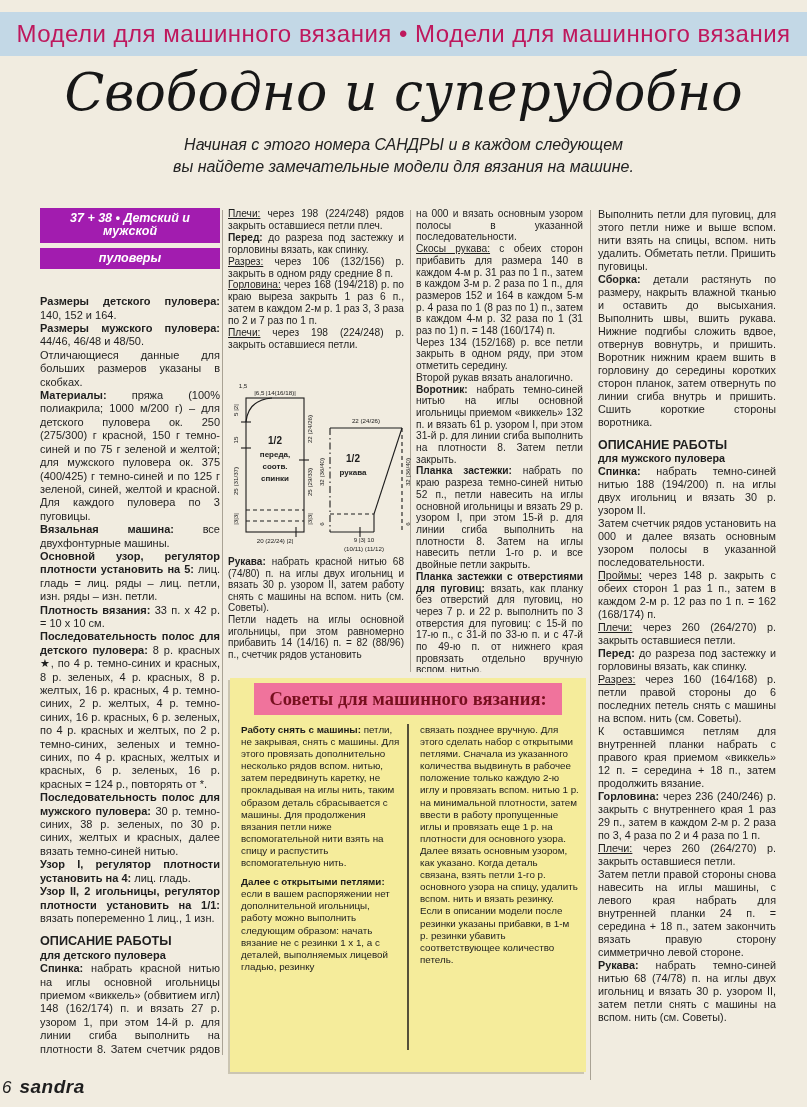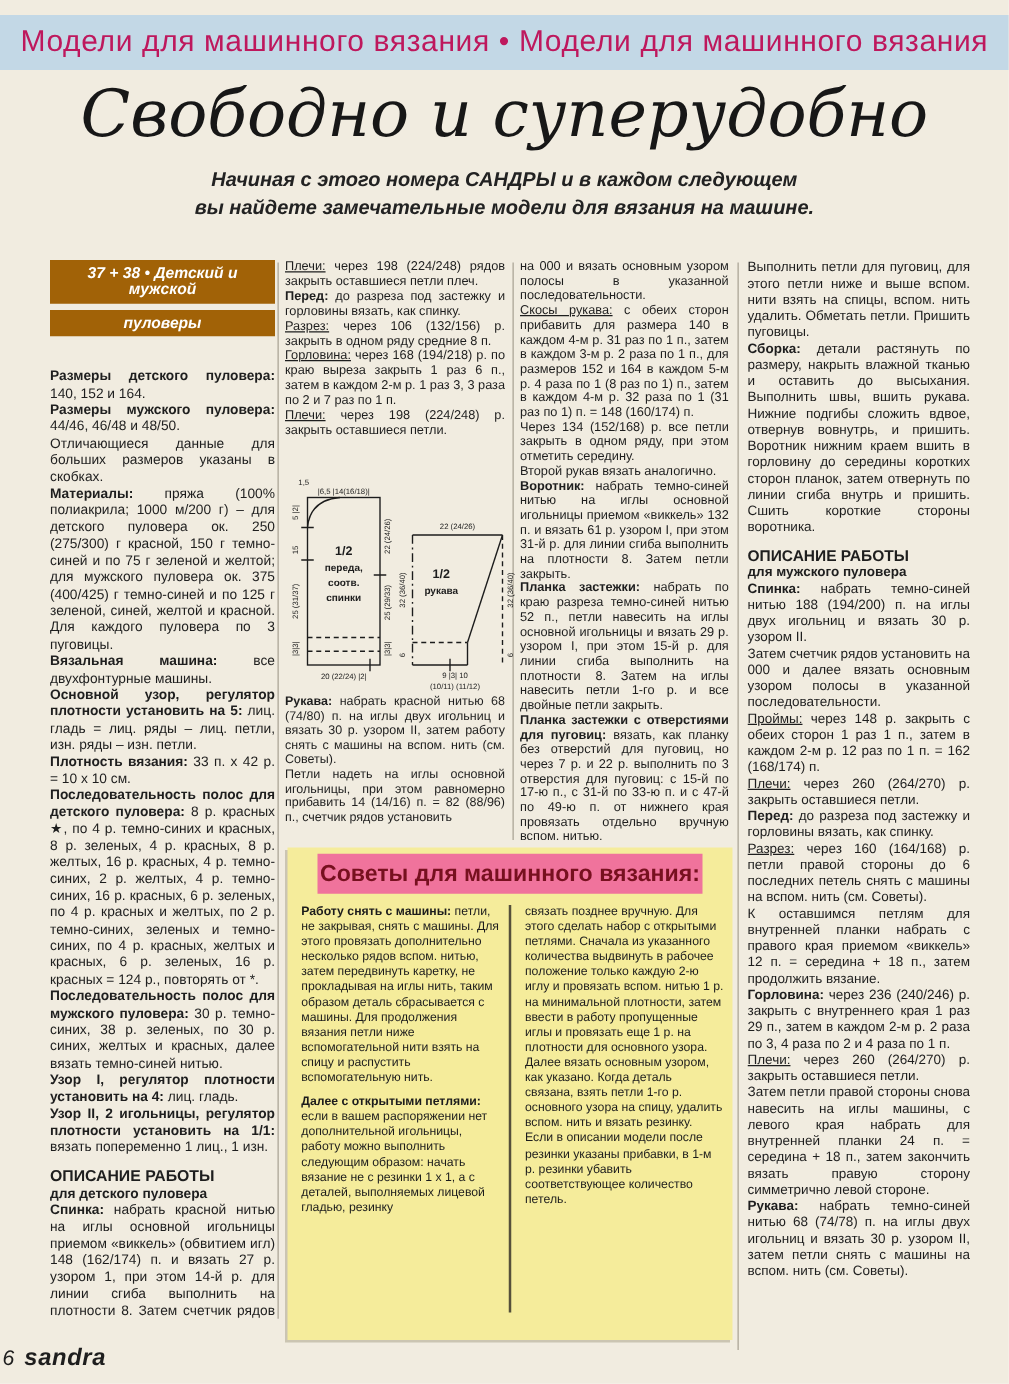--- a/index.html
+++ b/index.html
@@ -4,49 +4,49 @@
 <style>
   html,body{margin:0;padding:0;}
   #page{position:relative;width:807px;height:1107px;background:#f1ece0;overflow:hidden;
         font-family:"Liberation Sans",sans-serif;color:#1e1e1e;}
   
   .band{position:absolute;left:0;top:12px;width:807px;height:44px;background:#c3d8e6;
         display:flex;align-items:center;justify-content:center;}
   .band span{font-size:24px;color:#be185d;letter-spacing:.5px;white-space:nowrap;}
   .title{position:absolute;left:0;top:62px;width:807px;text-align:center;
          font-family:"DejaVu Serif",serif;font-style:italic;font-size:52px;color:#171717;}
-  .subtitle{position:absolute;left:0;width:807px;text-align:center;font-weight:bold;
+  .subtitle{position:absolute;left:0;width:807px;text-align:center;font-weight:normal;
             font-size:16px;color:#222;font-style:italic;}
   
   .col{position:absolute;overflow:hidden;text-align:justify;}
   #col1{left:40px;top:208px;width:180px;height:847px;font-size:11px;line-height:13.4px;}
   #col2a{left:228px;top:208px;width:176px;height:174px;font-size:10.2px;line-height:11.9px;}
   #col2b{left:228px;top:556px;width:176px;height:118px;font-size:10px;line-height:11.6px;}
   #col3{left:416px;top:208px;width:167px;height:464px;font-size:10.2px;line-height:11.7px;}
   #col4{left:598px;top:208px;width:178px;height:877px;font-size:10.8px;line-height:13px;}
   .para{margin:0;}
   .para .ld{font-weight:bold;}
   .para.u .ld{font-weight:normal;text-decoration:underline;}
   .para.hd{font-weight:bold;font-size:1.15em;margin-top:10px;text-align:left;}
   .para.hd2{font-weight:bold;text-align:left;}
   
-  .badge{background:#a16207;color:#fff;font-style:italic;font-weight:bold;font-size:12.5px;
+  .badge{background:#a21caf;color:#fff;font-style:italic;font-weight:bold;font-size:12.5px;
          text-align:center;padding:4px 16px;margin-bottom:5px;}
   .badge2{margin-bottom:26px;font-style:italic;}
   
   .vdiv{position:absolute;width:1px;background:#a9a294;}
   
   #diagram{position:absolute;left:226px;top:382px;width:190px;height:172px;}
   #diagram text{font-family:"Liberation Sans",sans-serif;fill:#1c1c1c;}
   
   #tips{position:absolute;left:230px;top:678px;width:356px;height:394px;background:#f5ec9b;
         box-shadow:-2px 2px 0 rgba(90,80,40,.25);}
   #tips-title{width:308px;margin:5px auto 7px auto;height:32px;background:#f0739c;
         display:flex;align-items:center;justify-content:center;
-        font-family:Liberation Sans, sans-serif;font-weight:bold;font-size:18.5px;color:#77101f;}
+        font-family:Liberation Serif, serif;font-weight:bold;font-size:18.5px;color:#77101f;}
   .tips-cols{display:flex;height:340px;overflow:hidden;}
   .tipcol{width:160px;padding:2px 7px 0 11px;font-size:9.8px;line-height:12.1px;color:#1c1c1c;}
   .tipcol .para{margin-bottom:7px;text-align:left;}
   .tipdiv{width:2px;background:#55503a;margin-top:2px;height:326px;}
   
   #footer{position:absolute;left:2px;top:1076px;font-size:17px;}
   #footer .pg{font-style:italic;margin-right:8px;}
   #footer .logo{font-style:italic;font-weight:bold;font-size:19px;letter-spacing:.5px;}
 </style>
 </head>

